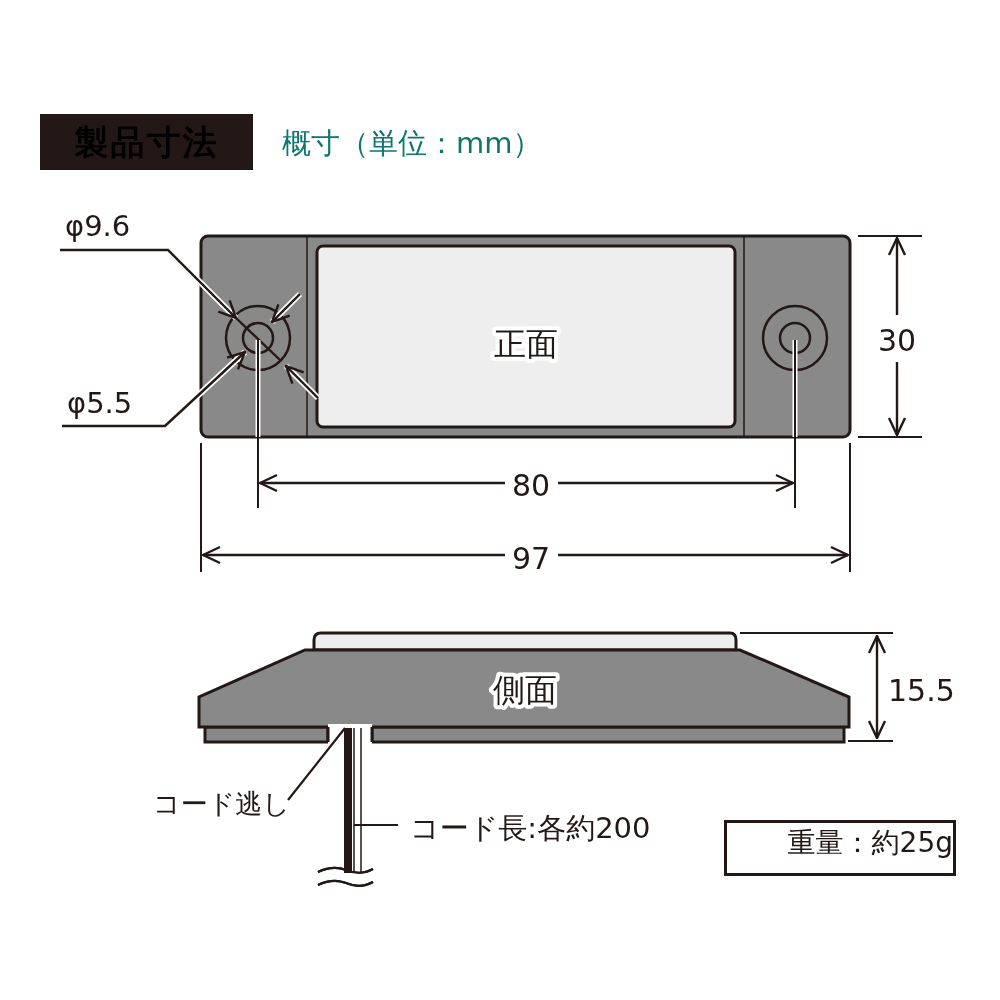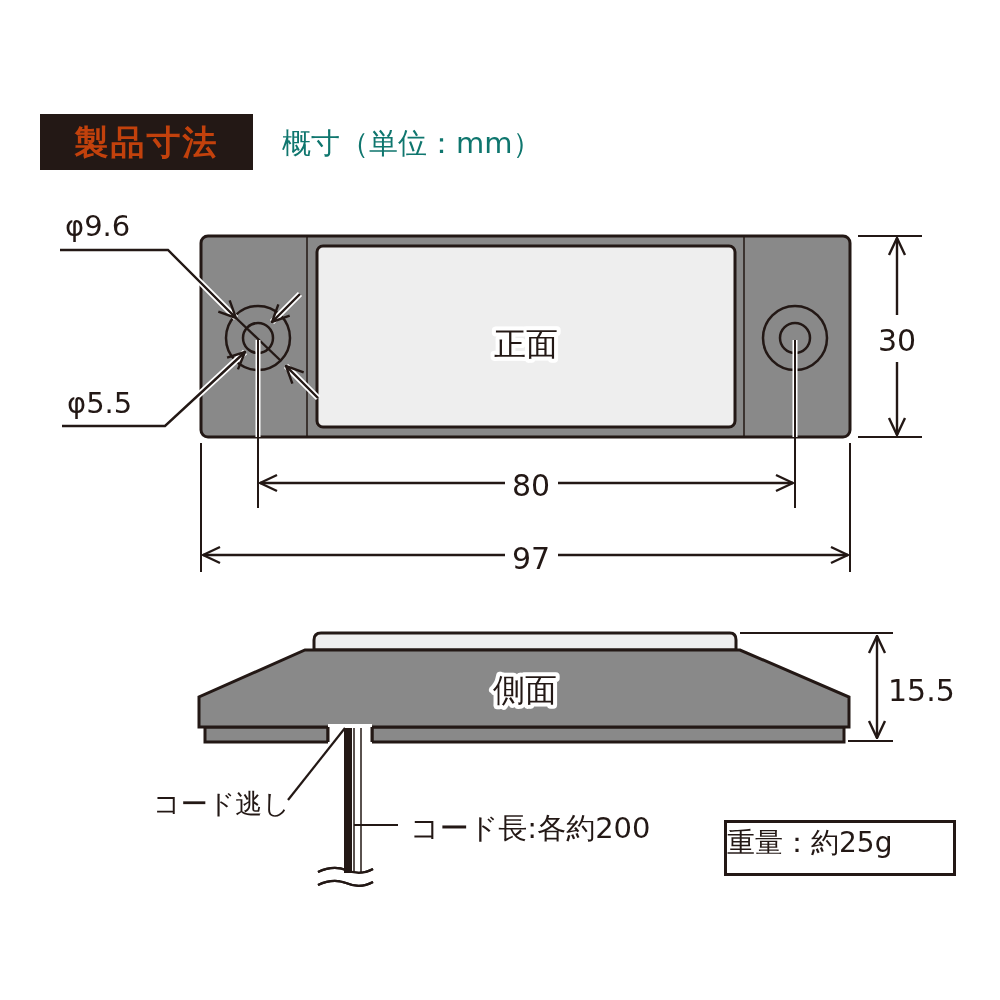--- a/index.html
+++ b/index.html
@@ -3,26 +3,26 @@
 <meta charset="utf-8">
 <style>
   html, body { margin:0; padding:0; background:#ffffff; }
   body { width:1000px; height:1000px; position:relative; overflow:hidden;
          font-family:"DejaVu Sans","Liberation Sans",sans-serif; color:#231815; }
   #stage { position:absolute; left:0; top:0; width:1000px; height:1000px; }
   svg text { font-family:"DejaVu Sans","Liberation Sans",sans-serif; fill:#231815; }
   .title-box { position:absolute; left:40px; top:114px; width:213px; height:56px;
                background:#231815; }
   .title-text { position:absolute; left:40px; top:114px; width:213px; height:56px;
-                line-height:56px; text-align:center; color:#c2410c; font-size:34px;
+                line-height:56px; text-align:center; color:#000000; font-size:34px;
                 font-weight:bold; letter-spacing:2px; }
   .subtitle { position:absolute; left:282px; top:124px; font-size:29px; color:#0f766e; }
   .weight-box { position:absolute; left:724px; top:820px; width:232px; height:56px;
                 border:3px solid #231815; box-sizing:border-box; background:#fff;
-                text-align:left; line-height:40px; font-size:28px; }
+                text-align:right; line-height:40px; font-size:28px; }
 </style>
 </head>
 <body>
 
 <div class="title-box"></div>
 <div class="title-text">製品寸法</div>
 <div class="subtitle">概寸（単位：mm）</div>
 
 <svg id="stage" viewBox="0 0 1000 1000" xmlns="http://www.w3.org/2000/svg">
   <defs>

